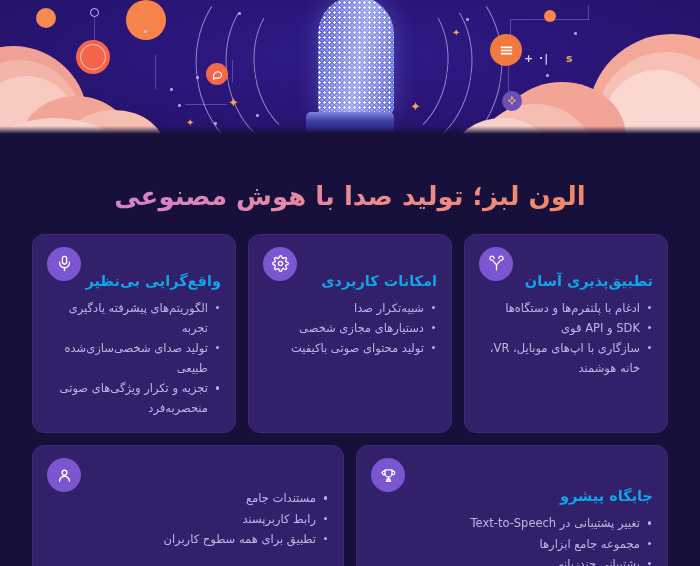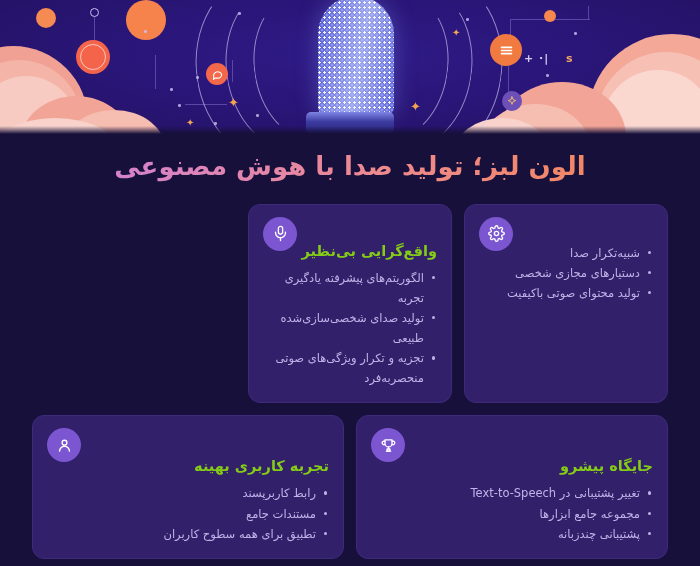--- a/index.html
+++ b/index.html
@@ -132,21 +132,21 @@
   
   .hero-fade {
     position: absolute;
     left: 0; right: 0; bottom: 0;
     height: 8px;
     background: linear-gradient(180deg, rgba(22,16,58,0) 0%, #16103a 100%);
   }
 
   
   .page-title {
-    margin: 14px 0 0;
+    margin: 44px 0 0;
     text-align: center;
     font-size: 26px;
     font-weight: 700;
     line-height: 1.45;
     background: linear-gradient(90deg, #c77fe8 0%, #d983c4 22%, #ef8a8d 55%, #f3854f 100%);
     -webkit-background-clip: text;
     background-clip: text;
     -webkit-text-fill-color: transparent;
     color: #ee8a6a;
   }
@@ -184,21 +184,21 @@
     background: #7b56d0;
     display: flex;
     align-items: center;
     justify-content: center;
   }
   .card-icon svg { display: block; }
 
   .card-title {
     font-size: 14.5px;
     font-weight: 700;
-    color: #84cc16;
+    color: #0ea5e9;
     text-align: right;
     margin-bottom: 9px;
   }
 
   .card ul { list-style: none; }
   .card li {
     position: relative;
     font-size: 11.5px;
     line-height: 1.75;
     color: #c2b2e8;
@@ -304,28 +304,44 @@
     </div>
 
     <div class="hero-fade"></div>
   </div>
 </div>
 
 <h1 class="page-title">الون لبز؛ تولید صدا با هوش مصنوعی</h1>
 
 <div class="grid">
 
+  <div class="card">
+    <div class="card-icon">
+      <svg width="17" height="17" viewBox="0 0 24 24" fill="none" stroke="#fff" stroke-width="1.8" stroke-linecap="round" stroke-linejoin="round">
+        <path d="M12 21v-7"></path>
+        <path d="M12 14L6.5 7.5a3 3 0 1 1 2.2-2.6"></path>
+        <path d="M12 14l5.5-6.5a3 3 0 1 0-2.2-2.6"></path>
+      </svg>
+    </div>
+    <div class="card-title">تطبیق‌پذیری آسان</div>
+    <ul>
+      <li>ادغام با پلتفرم‌ها و دستگاه‌ها</li>
+      <li>SDK و API قوی</li>
+      <li>سازگاری با اپ‌های موبایل، VR، خانه هوشمند</li>
+    </ul>
+  </div>
 
   <div class="card">
     <div class="card-icon">
       <svg width="17" height="17" viewBox="0 0 24 24" fill="none" stroke="#fff" stroke-width="1.9" stroke-linecap="round" stroke-linejoin="round">
         <circle cx="12" cy="12" r="3"></circle>
         <path d="M19.4 15a1.6 1.6 0 0 0 .3 1.8l.1.1a2 2 0 1 1-2.8 2.8l-.1-.1a1.6 1.6 0 0 0-1.8-.3 1.6 1.6 0 0 0-1 1.5V21a2 2 0 1 1-4 0v-.1A1.6 1.6 0 0 0 9 19.4a1.6 1.6 0 0 0-1.8.3l-.1.1a2 2 0 1 1-2.8-2.8l.1-.1a1.6 1.6 0 0 0 .3-1.8 1.6 1.6 0 0 0-1.5-1H3a2 2 0 1 1 0-4h.1A1.6 1.6 0 0 0 4.6 9a1.6 1.6 0 0 0-.3-1.8l-.1-.1a2 2 0 1 1 2.8-2.8l.1.1a1.6 1.6 0 0 0 1.8.3H9a1.6 1.6 0 0 0 1-1.5V3a2 2 0 1 1 4 0v.1a1.6 1.6 0 0 0 1 1.5 1.6 1.6 0 0 0 1.8-.3l.1-.1a2 2 0 1 1 2.8 2.8l-.1.1a1.6 1.6 0 0 0-.3 1.8V9a1.6 1.6 0 0 0 1.5 1H21a2 2 0 1 1 0 4h-.1a1.6 1.6 0 0 0-1.5 1z"></path>
       </svg>
     </div>
+    <div class="card-title">امکانات کاربردی</div>
     <ul>
       <li>شبیه‌تکرار صدا</li>
       <li>دستیارهای مجازی شخصی</li>
       <li>تولید محتوای صوتی باکیفیت</li>
     </ul>
   </div>
 
   <div class="card">
     <div class="card-icon">
       <svg width="17" height="17" viewBox="0 0 24 24" fill="none" stroke="#fff" stroke-width="1.9" stroke-linecap="round" stroke-linejoin="round">
@@ -364,20 +380,19 @@
     </ul>
   </div>
 
   <div class="card wide">
     <div class="card-icon">
       <svg width="17" height="17" viewBox="0 0 24 24" fill="none" stroke="#fff" stroke-width="1.9" stroke-linecap="round" stroke-linejoin="round">
         <circle cx="12" cy="8" r="3.4"></circle>
         <path d="M5 20a7 7 0 0 1 14 0"></path>
       </svg>
     </div>
-    <div class="card-title">تجربه کاربری بهینه</div>
-    <ul>
+    <ul>
+      <li>مستندات جامع</li>
       <li>رابط کاربرپسند</li>
-      <li>مستندات جامع</li>
       <li>تطبیق برای همه سطوح کاربران</li>
     </ul>
   </div>
 </div>
 
 </body></html>

